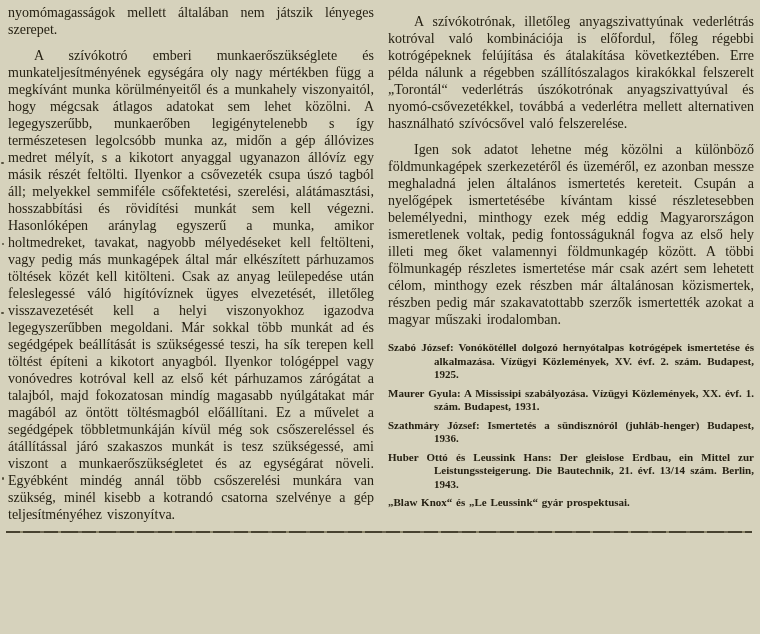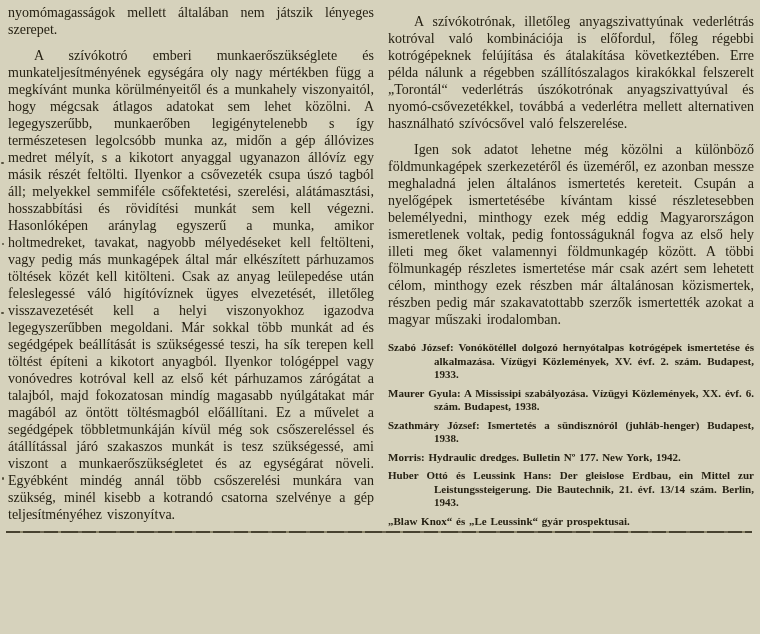--- a/index.html
+++ b/index.html
@@ -85,24 +85,23 @@
   <div class="column">
     <p class="body-par">nyomómagasságok mellett általában nem játszik lényeges szerepet.</p>
     <p class="body-par indent"><span>A </span><span class="italic">szívókotró emberi munkaerőszükséglete és munkateljesítményének egységára</span><span> oly nagy mértékben függ a megkívánt munka körülményeitől és a munkahely viszonyaitól, hogy mégcsak átlagos adatokat sem lehet közölni. A legegyszerűbb, munkaerőben legigénytelenebb s így természetesen legolcsóbb munka az, midőn a gép állóvizes medret mélyít, s a kikotort anyaggal ugyanazon állóvíz egy másik részét feltölti. Ilyenkor a csővezeték csupa úszó tagból áll; melyekkel semmiféle csőfektetési, szerelési, alátámasztási, hosszabbítási és rövidítési munkát sem kell végezni. Hasonlóképen aránylag egyszerű a munka, amikor holtmedreket, tavakat, nagyobb mélyedéseket kell feltölteni, vagy pedig más munkagépek által már elkészített párhuzamos töltések közét kell kitölteni. Csak az anyag leülepedése után feleslegessé váló higítóvíznek ügyes elvezetését, illetőleg visszavezetését kell a helyi viszonyokhoz igazodva legegyszerűbben megoldani. Már sokkal több munkát ad és segédgépek beállítását is szükségessé teszi, ha sík terepen kell töltést építeni a kikotort anyagból. Ilyenkor tológéppel vagy vonóvedres kotróval kell az első két párhuzamos zárógátat a talajból, majd fokozatosan mindíg magasabb nyúlgátakat már magából az öntött töltésmagból előállítani. Ez a művelet a segédgépek többletmunkáján kívül még sok csőszereléssel és átállítással járó szakaszos munkát is tesz szükségessé, ami viszont a munkaerőszükségletet és az egységárat növeli. Egyébként mindég annál több csőszerelési munkára van szükség, minél kisebb a kotrandó csatorna szelvénye a gép teljesítményéhez viszonyítva.</span></p>
   </div>
 
   <div class="column">
     <p class="body-par indent">A szívókotrónak, illetőleg anyagszivattyúnak vederlétrás kotróval való kombinációja is előfordul, főleg régebbi kotrógépeknek felújítása és átalakítása következtében. Erre példa nálunk a régebben szállítószalagos kirakókkal felszerelt „Torontál“ vederlétrás úszókotrónak anyagszivattyúval és nyomó-csővezetékkel, továbbá a vederlétra mellett alternativen használható szívócsővel való felszerelése.</p>
     <p class="body-par indent">Igen sok adatot lehetne még közölni a különböző földmunkagépek szerkezetéről és üzeméről, ez azonban messze meghaladná jelen általános ismertetés kereteit. Csupán a nyelőgépek ismertetésébe kívántam kissé részletesebben belemélyedni, minthogy ezek még eddig Magyarországon ismeretlenek voltak, pedig fontosságuknál fogva az első hely illeti meg őket valamennyi földmunkagép között. A többi fölmunkagép részletes ismertetése már csak azért sem lehetett célom, minthogy ezek részben már általánosan közismertek, részben pedig már szakavatottabb szerzők ismertették azokat a magyar műszaki irodalomban.</p>
 
     <div class="bib-list">
-      <p class="bib-entry">Szabó József: Vonókötéllel dolgozó hernyótalpas kotrógépek ismertetése és alkalmazása. Vízügyi Közlemények, XV. évf. 2. szám. Budapest, 1933.</p>
-      <p class="bib-entry">Maurer Gyula: A Mississipi szabályozása. Vízügyi Közlemények, XX. évf. 6. szám. Budapest, 1938.</p>
-      <p class="bib-entry">Szathmáry József: Ismertetés a sündisznóról (juhláb-henger) Budapest, 1938.</p>
-      <p class="bib-entry">Morris: Hydraulic dredges. Bulletin Nº 177. New York, 1942.</p>
+      <p class="bib-entry">Szabó József: Vonókötéllel dolgozó hernyótalpas kotrógépek ismertetése és alkalmazása. Vízügyi Közlemények, XV. évf. 2. szám. Budapest, 1925.</p>
+      <p class="bib-entry">Maurer Gyula: A Mississipi szabályozása. Vízügyi Közlemények, XX. évf. 1. szám. Budapest, 1931.</p>
+      <p class="bib-entry">Szathmáry József: Ismertetés a sündisznóról (juhláb-henger) Budapest, 1936.</p>
       <p class="bib-entry">Huber Ottó és Leussink Hans: Der gleislose Erdbau, ein Mittel zur Leistungssteigerung. Die Bautechnik, 21. évf. 13/14 szám. Berlin, 1943.</p>
       <p class="bib-entry">„Blaw Knox“ és „Le Leussink“ gyár prospektusai.</p>
     </div>
   </div>
 
   <div class="speck s1"></div>
   <div class="speck s2"></div>
   <div class="speck s3"></div>
   <div class="speck s4"></div>
 

